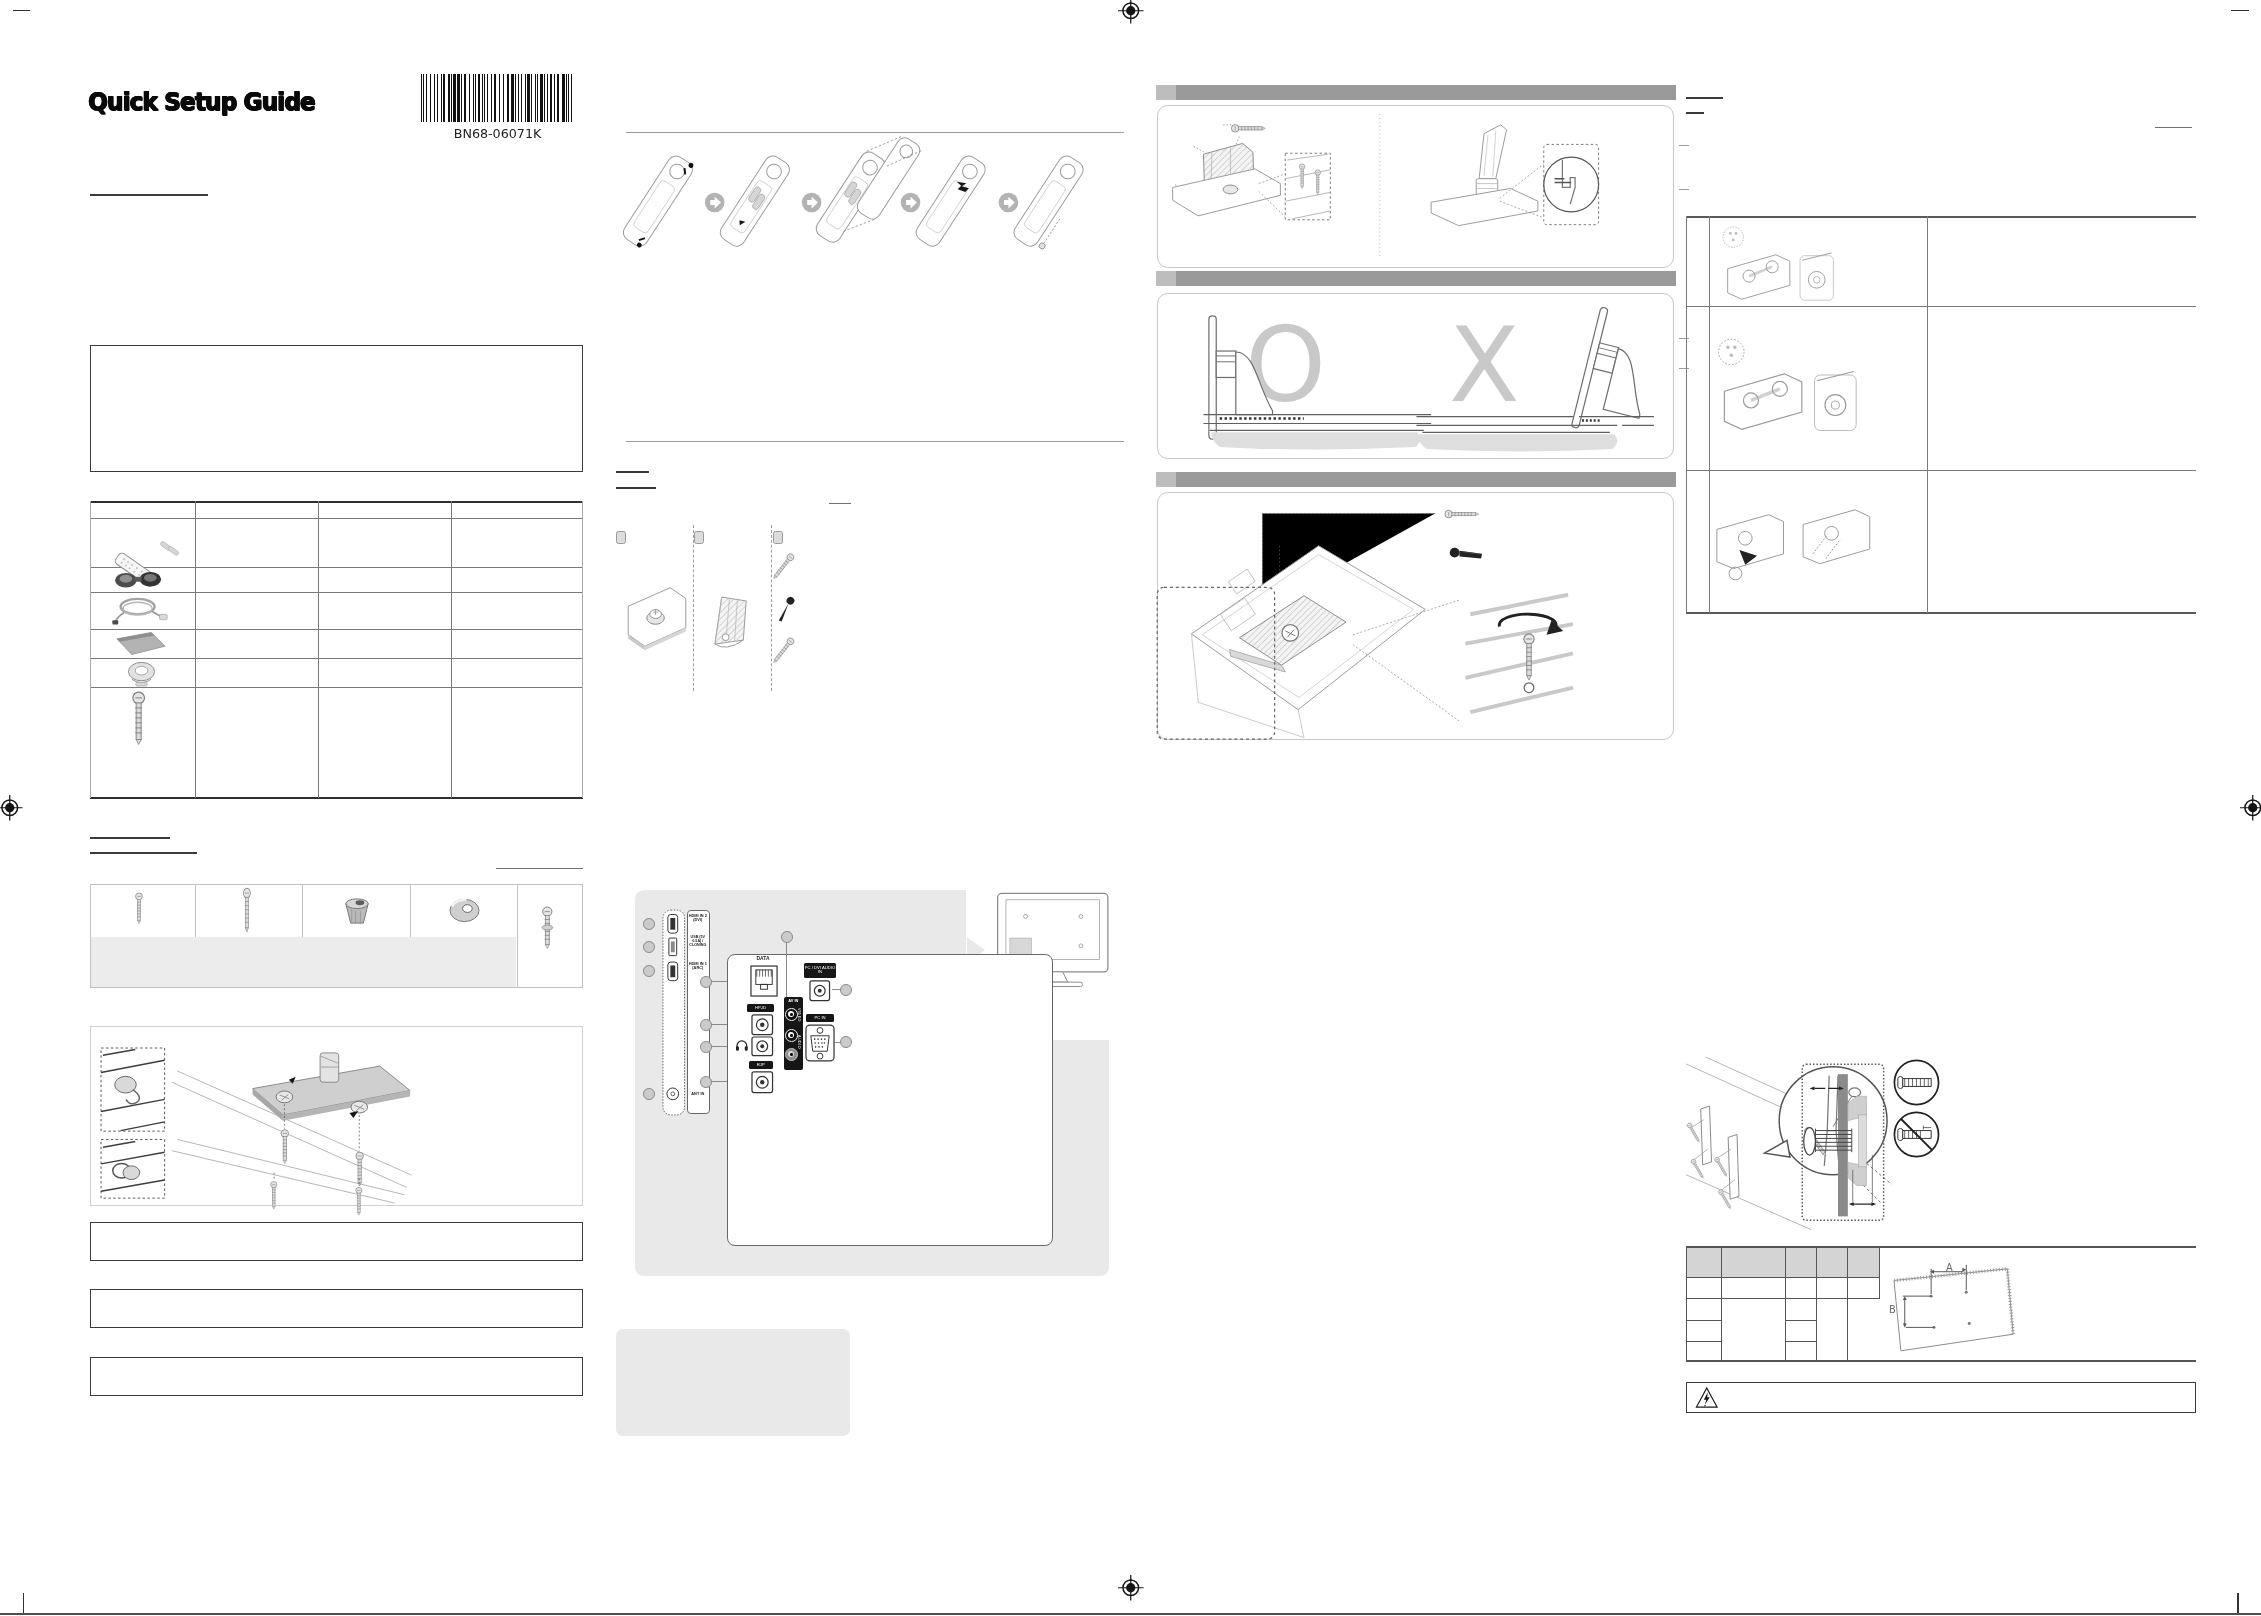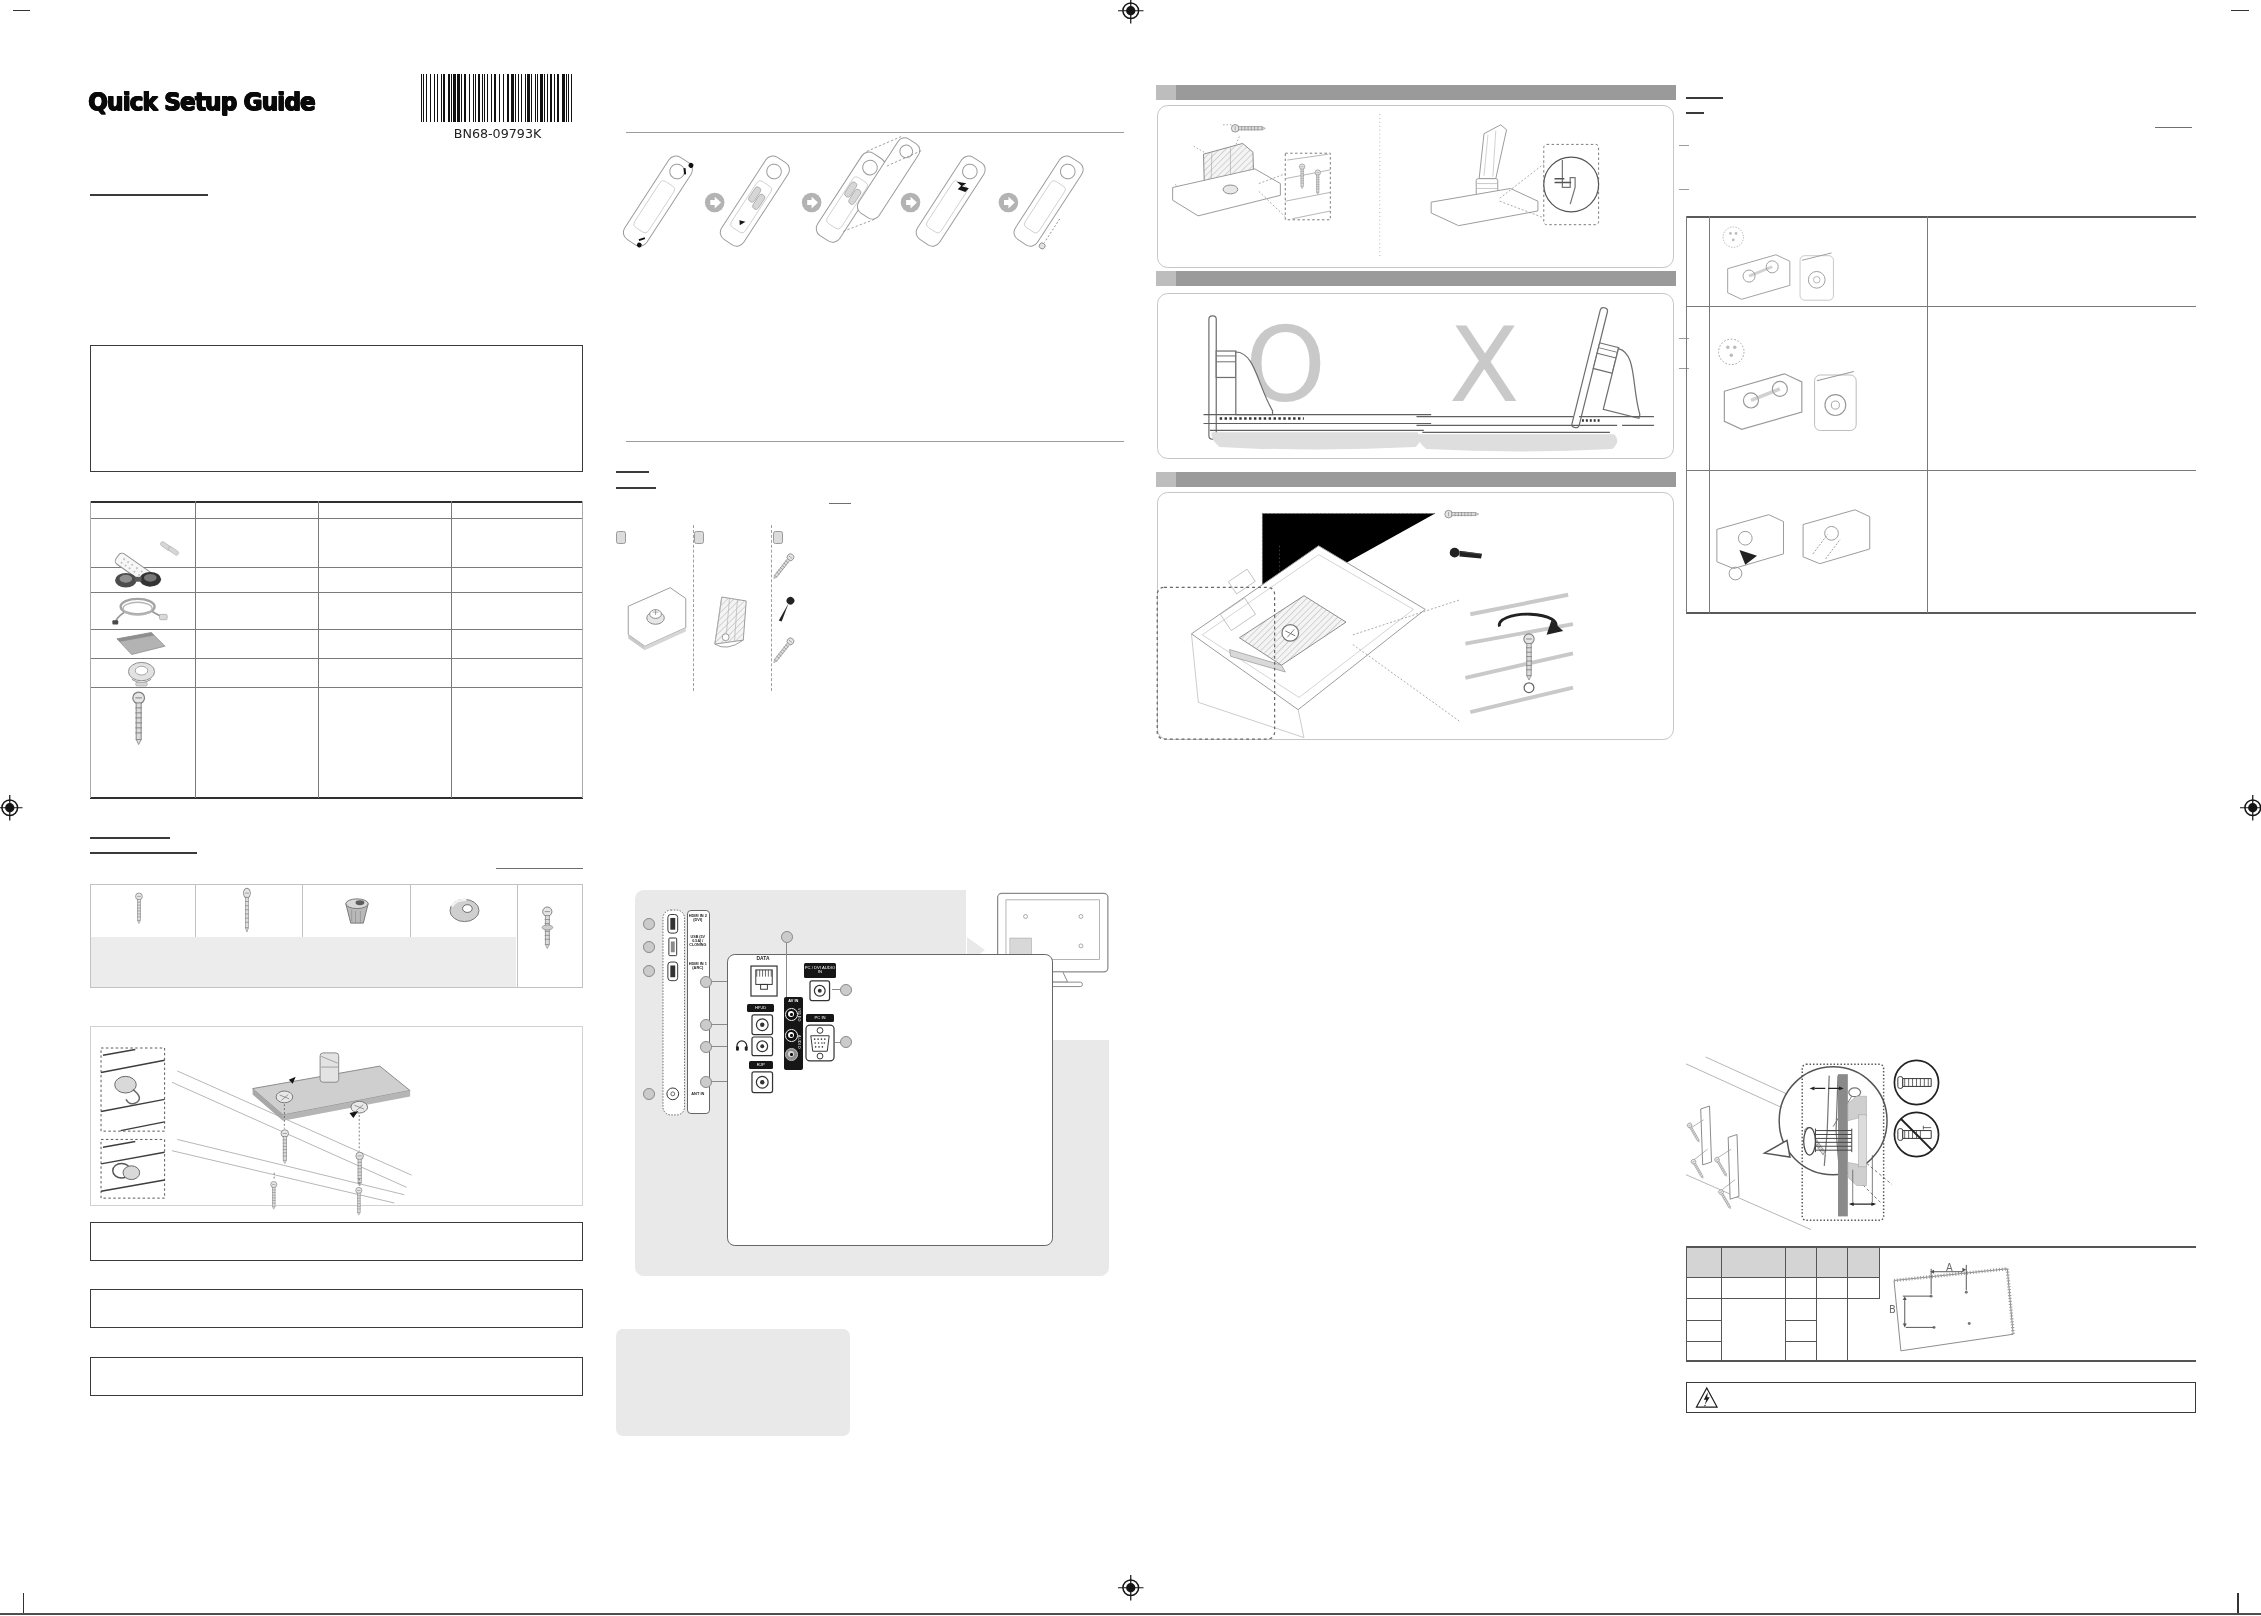--- a/index.html
+++ b/index.html
@@ -101,21 +101,21 @@
   <div class="vline" style="left:22.5px;top:1593px;width:1.5px;height:21.6px;background:#333"></div>
   <div class="vline" style="left:2237px;top:1593px;width:1.5px;height:21.6px;background:#333"></div>
   <div class="hline" style="left:0;top:1613px;width:2261px;height:2px;background:#4e4e4e"></div>
   <div class="hline" style="left:1679px;top:145px;width:9.8px;height:1px"></div>
   <div class="hline" style="left:1679px;top:189px;width:9.8px;height:1px"></div>
   <div class="hline" style="left:1679px;top:338px;width:9.8px;height:1px"></div>
   <div class="hline" style="left:1679px;top:368px;width:9.8px;height:1px"></div>
 
   <div id="title">Quick Setup Guide</div>
   <div id="barcode"><i style="width:1px;margin-right:1px"></i><i style="width:1px;margin-right:2px"></i><i style="width:1px;margin-right:2.9px"></i><i style="width:1px;margin-right:2.9px"></i><i style="width:1px;margin-right:2px"></i><i style="width:1px;margin-right:2.9px"></i><i style="width:1px;margin-right:1px"></i><i style="width:2px;margin-right:2.9px"></i><i style="width:2.9px;margin-right:1px"></i><i style="width:1px;margin-right:1px"></i><i style="width:2.9px;margin-right:1px"></i><i style="width:2.9px;margin-right:1px"></i><i style="width:1px;margin-right:2px"></i><i style="width:2px;margin-right:2.9px"></i><i style="width:1px;margin-right:2.9px"></i><i style="width:1px;margin-right:1px"></i><i style="width:1px;margin-right:2px"></i><i style="width:2px;margin-right:2px"></i><i style="width:1px;margin-right:1px"></i><i style="width:1px;margin-right:2px"></i><i style="width:1px;margin-right:2.9px"></i><i style="width:1px;margin-right:2px"></i><i style="width:2px;margin-right:2.9px"></i><i style="width:1px;margin-right:2.9px"></i><i style="width:1px;margin-right:2.9px"></i><i style="width:2px;margin-right:2.9px"></i><i style="width:2.9px;margin-right:1px"></i><i style="width:1px;margin-right:2px"></i><i style="width:1px;margin-right:2px"></i><i style="width:1px;margin-right:2.9px"></i><i style="width:1px;margin-right:1px"></i><i style="width:2.9px;margin-right:1px"></i><i style="width:1px;margin-right:2.9px"></i><i style="width:1px;margin-right:1px"></i><i style="width:1px;margin-right:2px"></i><i style="width:2.9px;margin-right:1px"></i><i style="width:1px;margin-right:2px"></i><i style="width:1px;margin-right:2px"></i><i style="width:2px;margin-right:2px"></i><i style="width:1px;margin-right:2px"></i><i style="width:2px;margin-right:2.9px"></i><i style="width:2.9px;margin-right:1px"></i><i style="width:1px;margin-right:1px"></i><i style="width:1px;margin-right:2px"></i><i style="width:1px;margin-right:2.9px"></i></div>
-  <div id="barcode-label">BN68-09793K</div>
+  <div id="barcode-label">BN68-06071K</div>
 
   <div class="hline" style="left:90px;top:194px;width:118px;height:1.5px;background:#3a3a3a"></div>
 
   <div class="notebox" style="left:90px;top:345px;width:493px;height:127px"></div>
 
   <div class="hline" style="left:90px;top:501px;width:493px;height:1.5px;background:#2f2f2f"></div>
   <div class="hline" style="left:90px;top:518px;width:493px;height:1px;background:#7a7a7a"></div>
   <div class="hline" style="left:90px;top:567px;width:493px;height:1px;background:#7a7a7a"></div>
   <div class="hline" style="left:90px;top:592px;width:493px;height:1px;background:#7a7a7a"></div>
   <div class="hline" style="left:90px;top:629px;width:493px;height:1px;background:#7a7a7a"></div>

